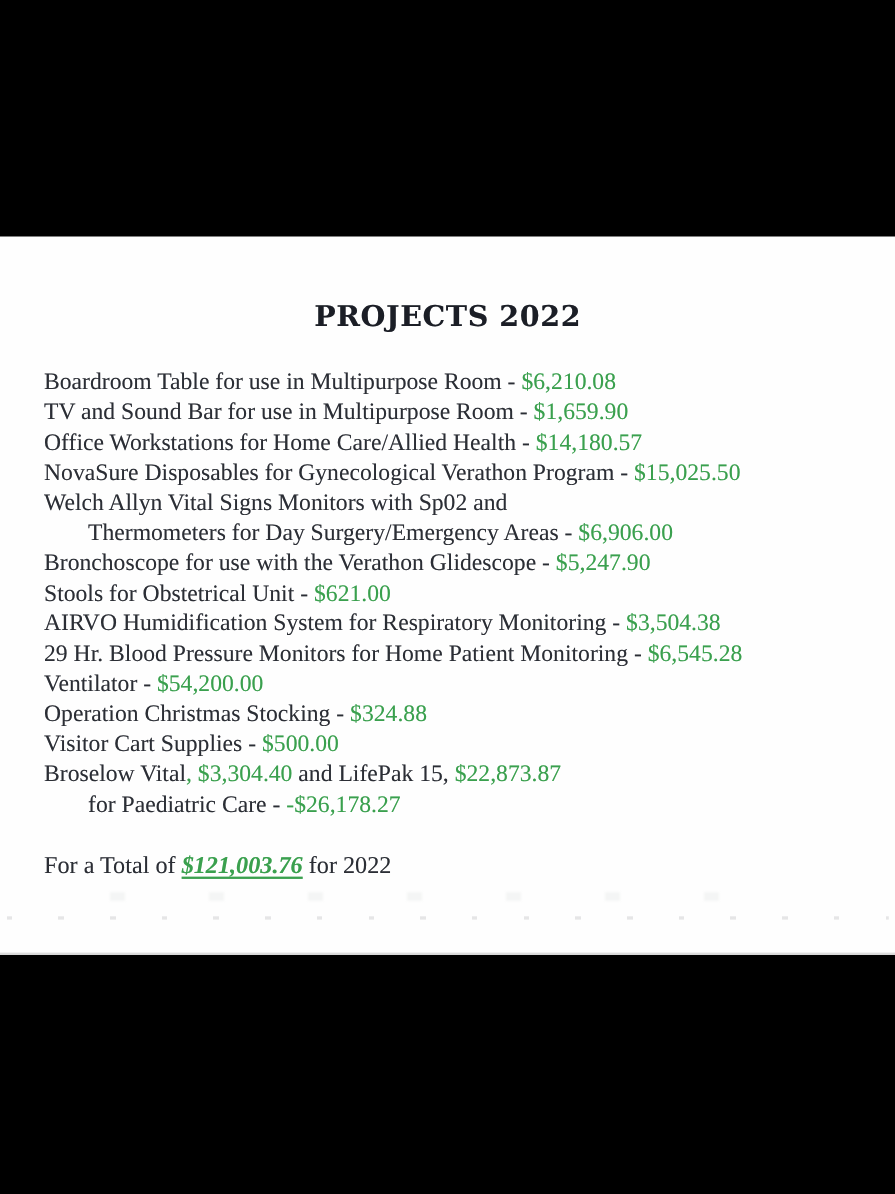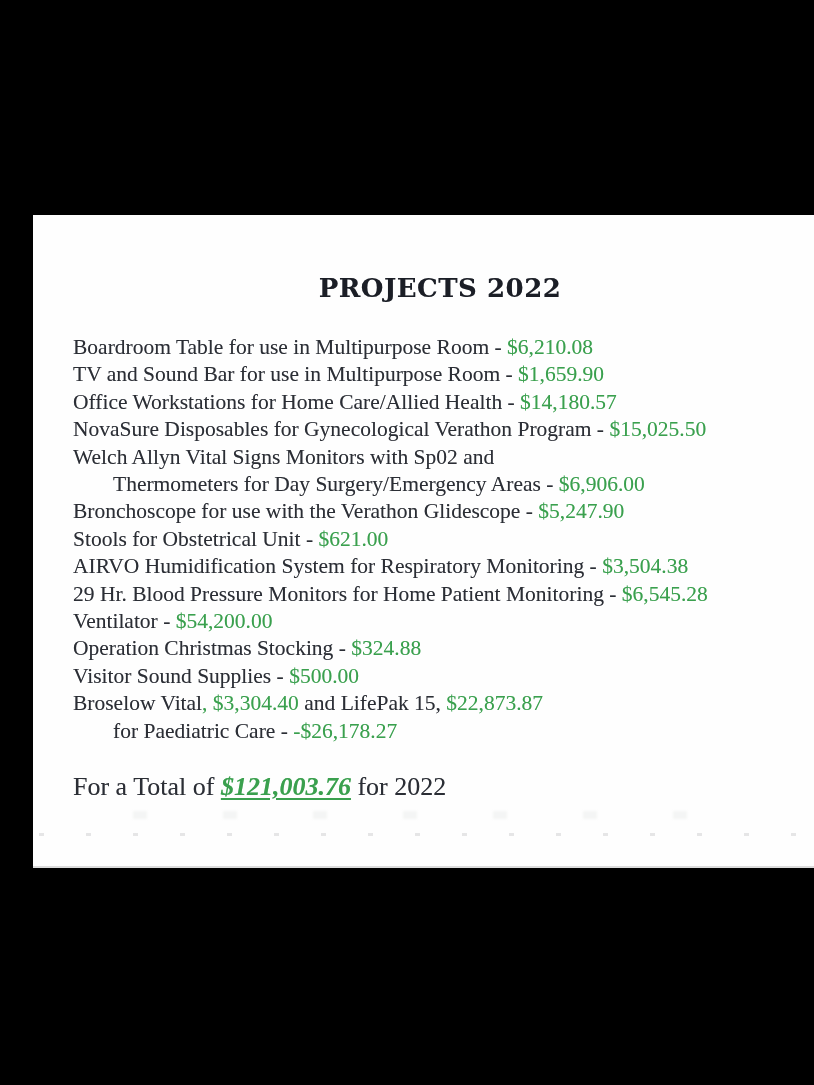--- a/index.html
+++ b/index.html
@@ -6,21 +6,20 @@
   body {
     width: 814px; height: 1085px;
     background: #000;
     font-family: "Liberation Serif", serif;
     overflow: hidden;
   }
   .stage {
     position: relative;
     width: 748px; height: 1085px;
     background: var(--letterbox, #000);
-    padding-left: 33px;
   }
   .letterbox { width: 814px; background: var(--letterbox, #000); }
   .letterbox.top { height: 215px; }
   .letterbox.bottom { height: 217px; }
   .page {
     position: relative;
     width: 814px; height: 651px;
     background: var(--page-bg, #fefefe);
     border-bottom: 2px solid #dcdcdc;
     box-sizing: content-box;
@@ -50,21 +49,21 @@
   }
   .project-line.indent { padding-left: 40px; }
   .project-line .amount {
     color: var(--amount-green, #3aa04e);
     text-shadow: 0 0 0.5px rgba(58,160,78,0.35);
   }
   .total-line {
     position: absolute;
     top: 558px; left: 40px;
     margin: 0;
-    font-size: 26px;
+    font-size: 22px;
     line-height: 28px;
     color: var(--body-text, #2b2e35);
     text-shadow: 0 0 0.5px rgba(30,34,44,0.3);
     white-space: nowrap;
   }
   .total-amount {
     color: var(--amount-green, #3aa04e);
     font-weight: bold;
     font-style: italic;
     text-decoration: underline;
@@ -111,21 +110,21 @@
         <div class="project-line"><span class="text">Office Workstations for Home Care/Allied Health - </span><span class="amount">$14,180.57</span></div>
         <div class="project-line"><span class="text">NovaSure Disposables for Gynecological Verathon Program - </span><span class="amount">$15,025.50</span></div>
         <div class="project-line"><span class="text">Welch Allyn Vital Signs Monitors with Sp02 and</span></div>
         <div class="project-line indent"><span class="text">Thermometers for Day Surgery/Emergency Areas - </span><span class="amount">$6,906.00</span></div>
         <div class="project-line"><span class="text">Bronchoscope for use with the Verathon Glidescope - </span><span class="amount">$5,247.90</span></div>
         <div class="project-line"><span class="text">Stools for Obstetrical Unit - </span><span class="amount">$621.00</span></div>
         <div class="project-line"><span class="text">AIRVO Humidification System for Respiratory Monitoring - </span><span class="amount">$3,504.38</span></div>
         <div class="project-line"><span class="text">29 Hr. Blood Pressure Monitors for Home Patient Monitoring - </span><span class="amount">$6,545.28</span></div>
         <div class="project-line"><span class="text">Ventilator - </span><span class="amount">$54,200.00</span></div>
         <div class="project-line"><span class="text">Operation Christmas Stocking - </span><span class="amount">$324.88</span></div>
-        <div class="project-line"><span class="text">Visitor Sound Supplies - </span><span class="amount">$500.00</span></div>
+        <div class="project-line"><span class="text">Visitor Cart Supplies - </span><span class="amount">$500.00</span></div>
         <div class="project-line"><span class="text">Broselow Vital</span><span class="amount">, $3,304.40</span><span class="text"> and LifePak 15, </span><span class="amount">$22,873.87</span></div>
         <div class="project-line indent"><span class="text">for Paediatric Care - </span><span class="amount">-$26,178.27</span></div>
       </div>
 
     <p class="total-line"><span>For a Total of </span><span class="total-amount">$121,003.76</span><span> for 2022</span></p>
 
     <div class="scan-smudge"></div>
     <div class="scan-artifacts"></div>
   </div>
 

